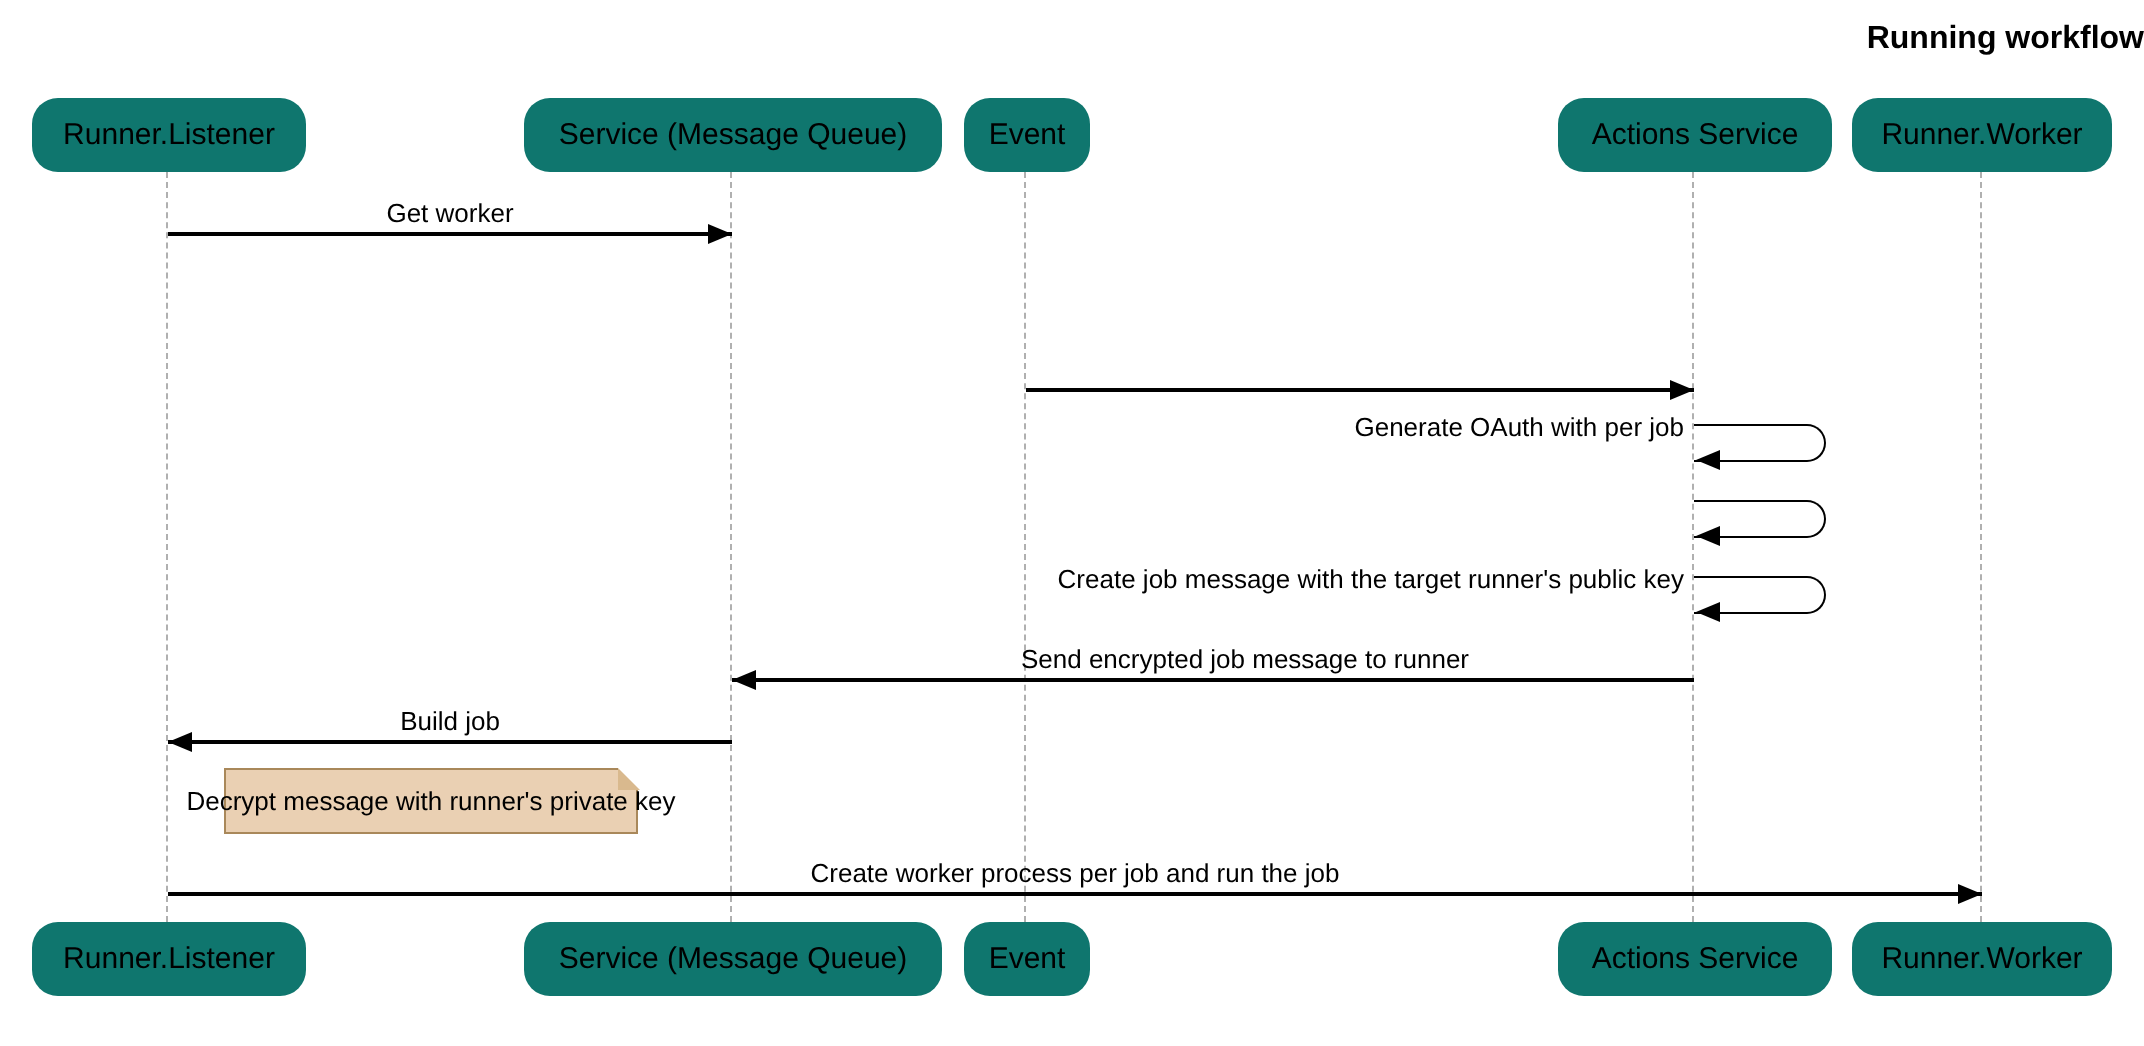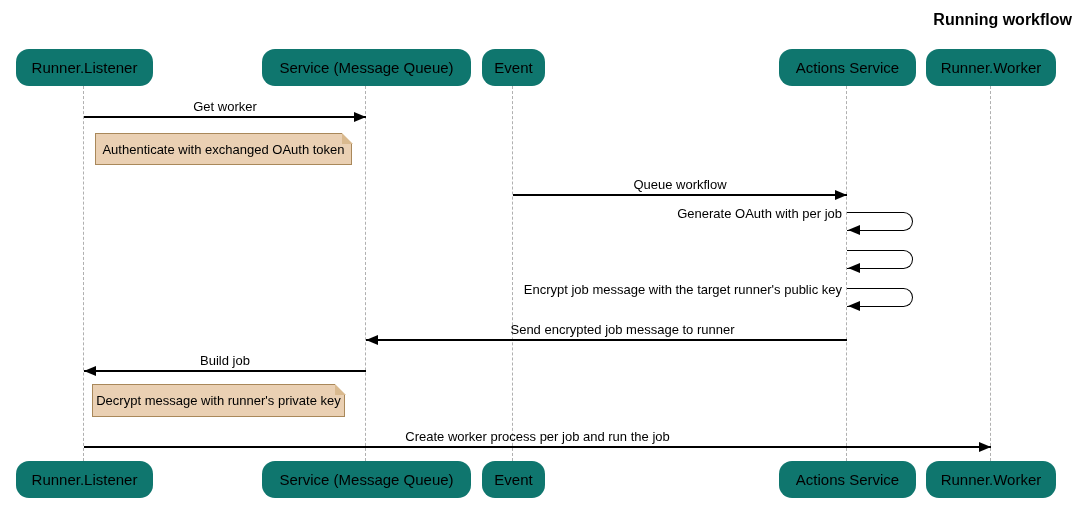--- a/index.html
+++ b/index.html
@@ -109,49 +109,44 @@
   <div class="actor" style="left:16px;top:49px;width:137px">Runner.Listener</div>
   <div class="actor" style="left:262px;top:49px;width:209px">Service (Message Queue)</div>
   <div class="actor" style="left:482px;top:49px;width:63px">Event</div>
   <div class="actor" style="left:779px;top:49px;width:137px">Actions Service</div>
   <div class="actor" style="left:926px;top:49px;width:130px">Runner.Worker</div>
 
   <div class="msg-label" style="left:84px;top:99px;width:282px">Get worker</div>
   <div class="msg-line" style="left:84px;top:116px;width:282px"></div>
   <div class="arrow-right" style="left:354px;top:112px"></div>
 
-  <div class="note" style="left:95px;top:133px;width:257px;height:32px">
-    <span>Authenticate with exchanged OAuth token</span>
-    <div class="fold"></div>
-  </div>
 
-  <div class="msg-label" style="left:513px;top:177px;width:334px">Queue workflow</div>
   <div class="msg-line" style="left:513px;top:194px;width:334px"></div>
   <div class="arrow-right" style="left:835px;top:190px"></div>
 
   <div class="msg-label right" style="left:322px;top:206px;width:520px">Generate OAuth with per job</div>
   <div class="self-loop" style="left:847px;top:212px"></div>
   <div class="arrow-left" style="left:848px;top:225px"></div>
 
   <div class="self-loop" style="left:847px;top:250px"></div>
   <div class="arrow-left" style="left:848px;top:263px"></div>
 
-  <div class="msg-label right" style="left:322px;top:282px;width:520px">Encrypt job message with the target runner's public key</div>
+  <div class="msg-label right" style="left:322px;top:282px;width:520px">Create job message with the target runner's public key</div>
   <div class="self-loop" style="left:847px;top:288px"></div>
   <div class="arrow-left" style="left:848px;top:301px"></div>
 
   <div class="msg-label" style="left:382px;top:322px;width:481px">Send encrypted job message to runner</div>
   <div class="msg-line" style="left:366px;top:339px;width:481px"></div>
   <div class="arrow-left" style="left:366px;top:335px"></div>
 
   <div class="msg-label" style="left:84px;top:353px;width:282px">Build job</div>
   <div class="msg-line" style="left:84px;top:370px;width:282px"></div>
   <div class="arrow-left" style="left:84px;top:366px"></div>
 
-  <div class="note" style="left:92px;top:384px;width:253px;height:33px">
+  <div class="note" style="left:112px;top:384px;width:207px;height:33px">
     <span>Decrypt message with runner's private key</span>
     <div class="fold"></div>
   </div>
 
   <div class="msg-label" style="left:84px;top:429px;width:907px">Create worker process per job and run the job</div>
   <div class="msg-line" style="left:84px;top:446px;width:907px"></div>
   <div class="arrow-right" style="left:979px;top:442px"></div>
 
   <div class="actor" style="left:16px;top:461px;width:137px">Runner.Listener</div>
   <div class="actor" style="left:262px;top:461px;width:209px">Service (Message Queue)</div>

